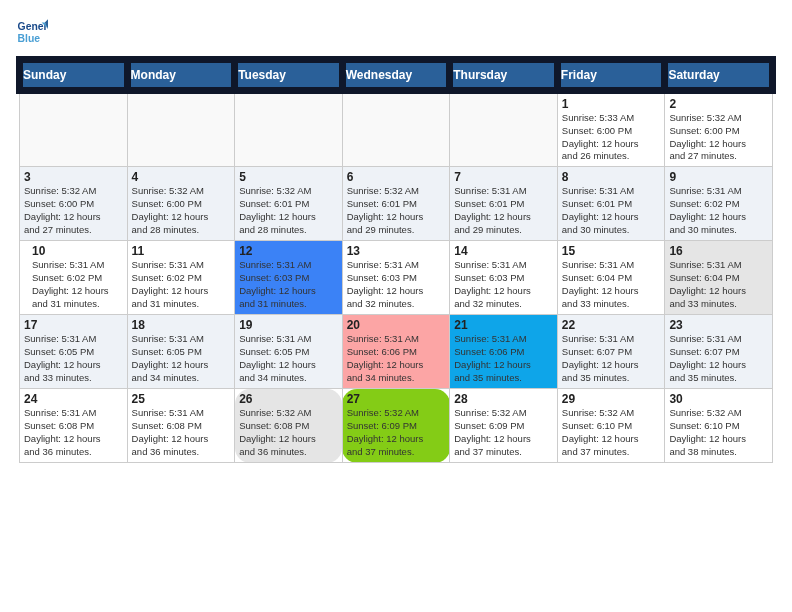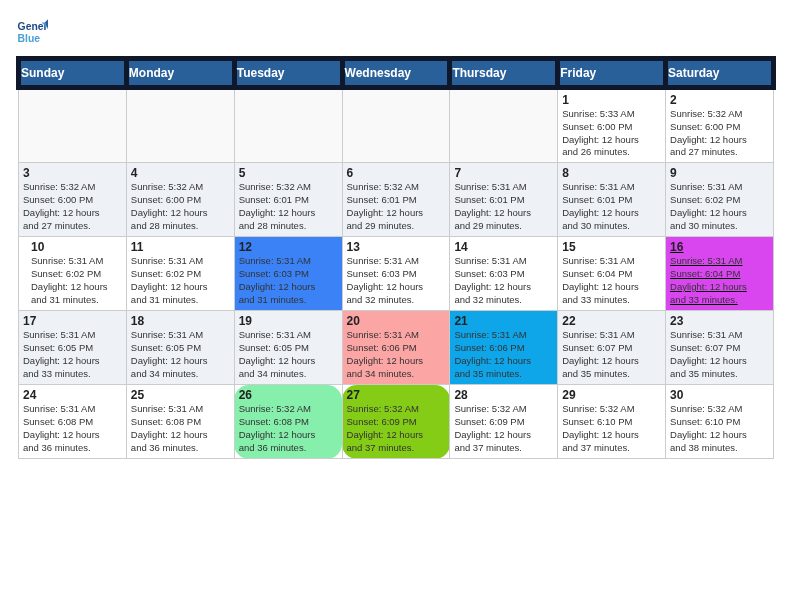--- a/index.html
+++ b/index.html
@@ -42,21 +42,21 @@
       border-collapse: collapse;
       font-size: 10px;
     }
     .calendar th {
       background: #2a6099;
       color: #fff;
       padding: 5px 0;
       text-align: left;
       font-size: 12px;
       font-weight: bold;
-      border: 5px solid #0f172a;
+      border: 7px solid #0f172a;
     }
     .calendar td {
       border: 1px solid #ccc;
       vertical-align: top;
       padding: 3px 4px;
       width: 107px;
       min-height: 70px;
       height: 74px;
       background: #fff;
     }
@@ -182,21 +182,21 @@
           <div class="day-info">Sunrise: 5:31 AM<br>Sunset: 6:03 PM<br>Daylight: 12 hours<br>and 32 minutes.</div>
         </td>
         <td style="background: rgb(255, 255, 255);">
           <span class="day-number">14</span>
           <div class="day-info">Sunrise: 5:31 AM<br>Sunset: 6:03 PM<br>Daylight: 12 hours<br>and 32 minutes.</div>
         </td>
         <td style="background: rgb(255, 255, 255);">
           <span class="day-number">15</span>
           <div class="day-info">Sunrise: 5:31 AM<br>Sunset: 6:04 PM<br>Daylight: 12 hours<br>and 33 minutes.</div>
         </td>
-        <td style="background: #d946ef; text-decoration: underline;">
+        <td style="background: #e5e5e5;">
           <span class="day-number">16</span>
           <div class="day-info">Sunrise: 5:31 AM<br>Sunset: 6:04 PM<br>Daylight: 12 hours<br>and 33 minutes.</div>
         </td>
       </tr>
       <tr class="week-row">
         <td style="background: rgb(238, 242, 247);">
           <span class="day-number">17</span>
           <div class="day-info">Sunrise: 5:31 AM<br>Sunset: 6:05 PM<br>Daylight: 12 hours<br>and 33 minutes.</div>
         </td>
         <td style="background: rgb(238, 242, 247);">
@@ -226,21 +226,21 @@
       </tr>
       <tr class="week-row">
         <td style="background: rgb(255, 255, 255);">
           <span class="day-number">24</span>
           <div class="day-info">Sunrise: 5:31 AM<br>Sunset: 6:08 PM<br>Daylight: 12 hours<br>and 36 minutes.</div>
         </td>
         <td style="background: rgb(255, 255, 255); margin-top: 48px;">
           <span class="day-number">25</span>
           <div class="day-info">Sunrise: 5:31 AM<br>Sunset: 6:08 PM<br>Daylight: 12 hours<br>and 36 minutes.</div>
         </td>
-        <td style="background: #86efac;">
+        <td style="background: #e5e5e5;">
           <span class="day-number">26</span>
           <div class="day-info">Sunrise: 5:32 AM<br>Sunset: 6:08 PM<br>Daylight: 12 hours<br>and 36 minutes.</div>
         </td>
         <td style="background: #84cc16;">
           <span class="day-number">27</span>
           <div class="day-info">Sunrise: 5:32 AM<br>Sunset: 6:09 PM<br>Daylight: 12 hours<br>and 37 minutes.</div>
         </td>
         <td style="background: rgb(255, 255, 255);">
           <span class="day-number">28</span>
           <div class="day-info">Sunrise: 5:32 AM<br>Sunset: 6:09 PM<br>Daylight: 12 hours<br>and 37 minutes.</div>

